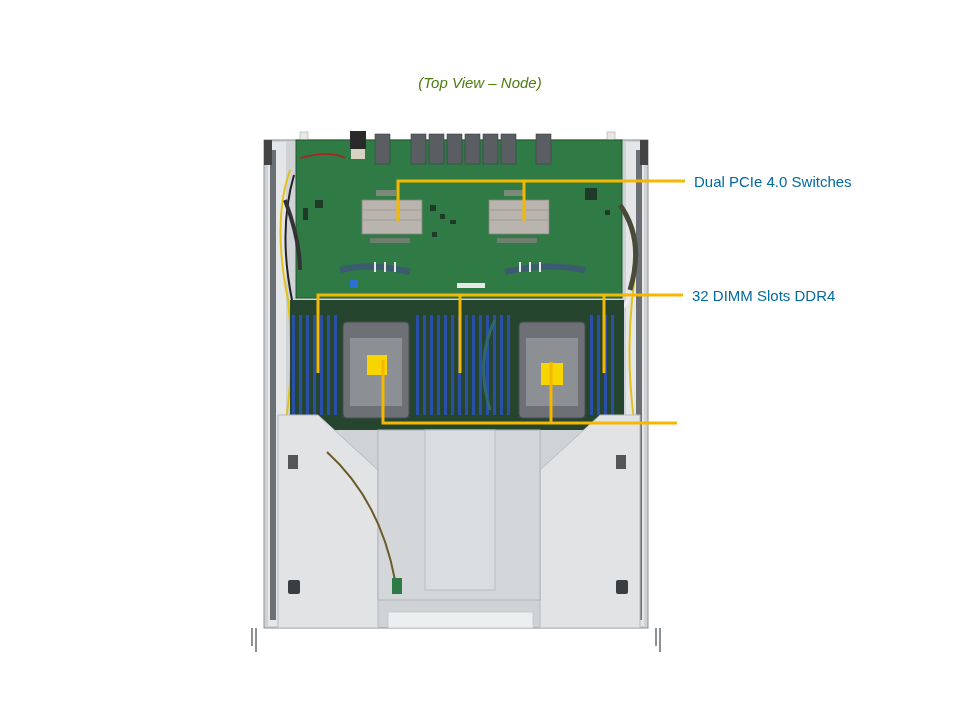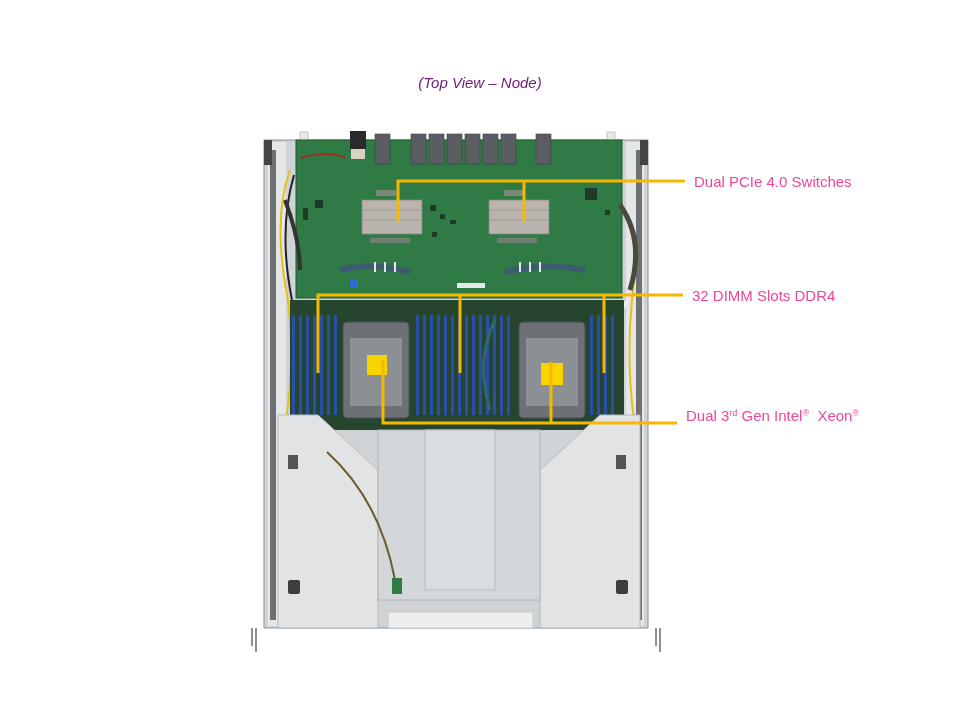--- a/index.html
+++ b/index.html
@@ -1,18 +1,18 @@
 <!DOCTYPE html>
 <html><head>
 <meta charset="utf-8">
 <style>
   html,body{margin:0;padding:0;background:#ffffff;}
   body{width:960px;height:720px;position:relative;overflow:hidden;font-family:"Liberation Sans",sans-serif;}
-  .caption{position:absolute;left:0;width:960px;top:74px;text-align:center;font-size:15px;font-style:italic;color:#701a75;}
-  .label{position:absolute;font-size:15px;color:#ec4899;line-height:19px;white-space:nowrap;}
+  .caption{position:absolute;left:0;width:960px;top:74px;text-align:center;font-size:15px;font-style:italic;color:#4d7c0f;}
+  .label{position:absolute;font-size:15px;color:#0369a1;line-height:19px;white-space:nowrap;}
   .label sup{font-size:9px;vertical-align:top;position:relative;top:-2px;}
   svg.photo{position:absolute;left:0;top:0;}
 </style>
 </head>
 <body>
 
 <div class="caption">(Top View – Node)</div>
 
 <svg class="photo" width="960" height="720" viewBox="0 0 960 720">
 
@@ -180,14 +180,13 @@
     <g>
       <polyline points="383,360 383,423 677,423"></polyline>
       <line x1="551" y1="362" x2="551" y2="423"></line>
     </g>
   </g>
 </svg>
 
 <div class="label" style="left:694px;top:172px;">Dual PCIe 4.0 Switches</div>
 <div class="label" style="left:692px;top:286px;">32 DIMM Slots DDR4</div>
 <div class="label" style="left:686px;top:406px;">
-  <div><span>Dual 3</span><sup>rd</sup><span> Gen Intel</span><sup>®</sup><span style="white-space:pre">  Xeon</span><sup>®</sup></div>
 </div>
 
 </body></html>

